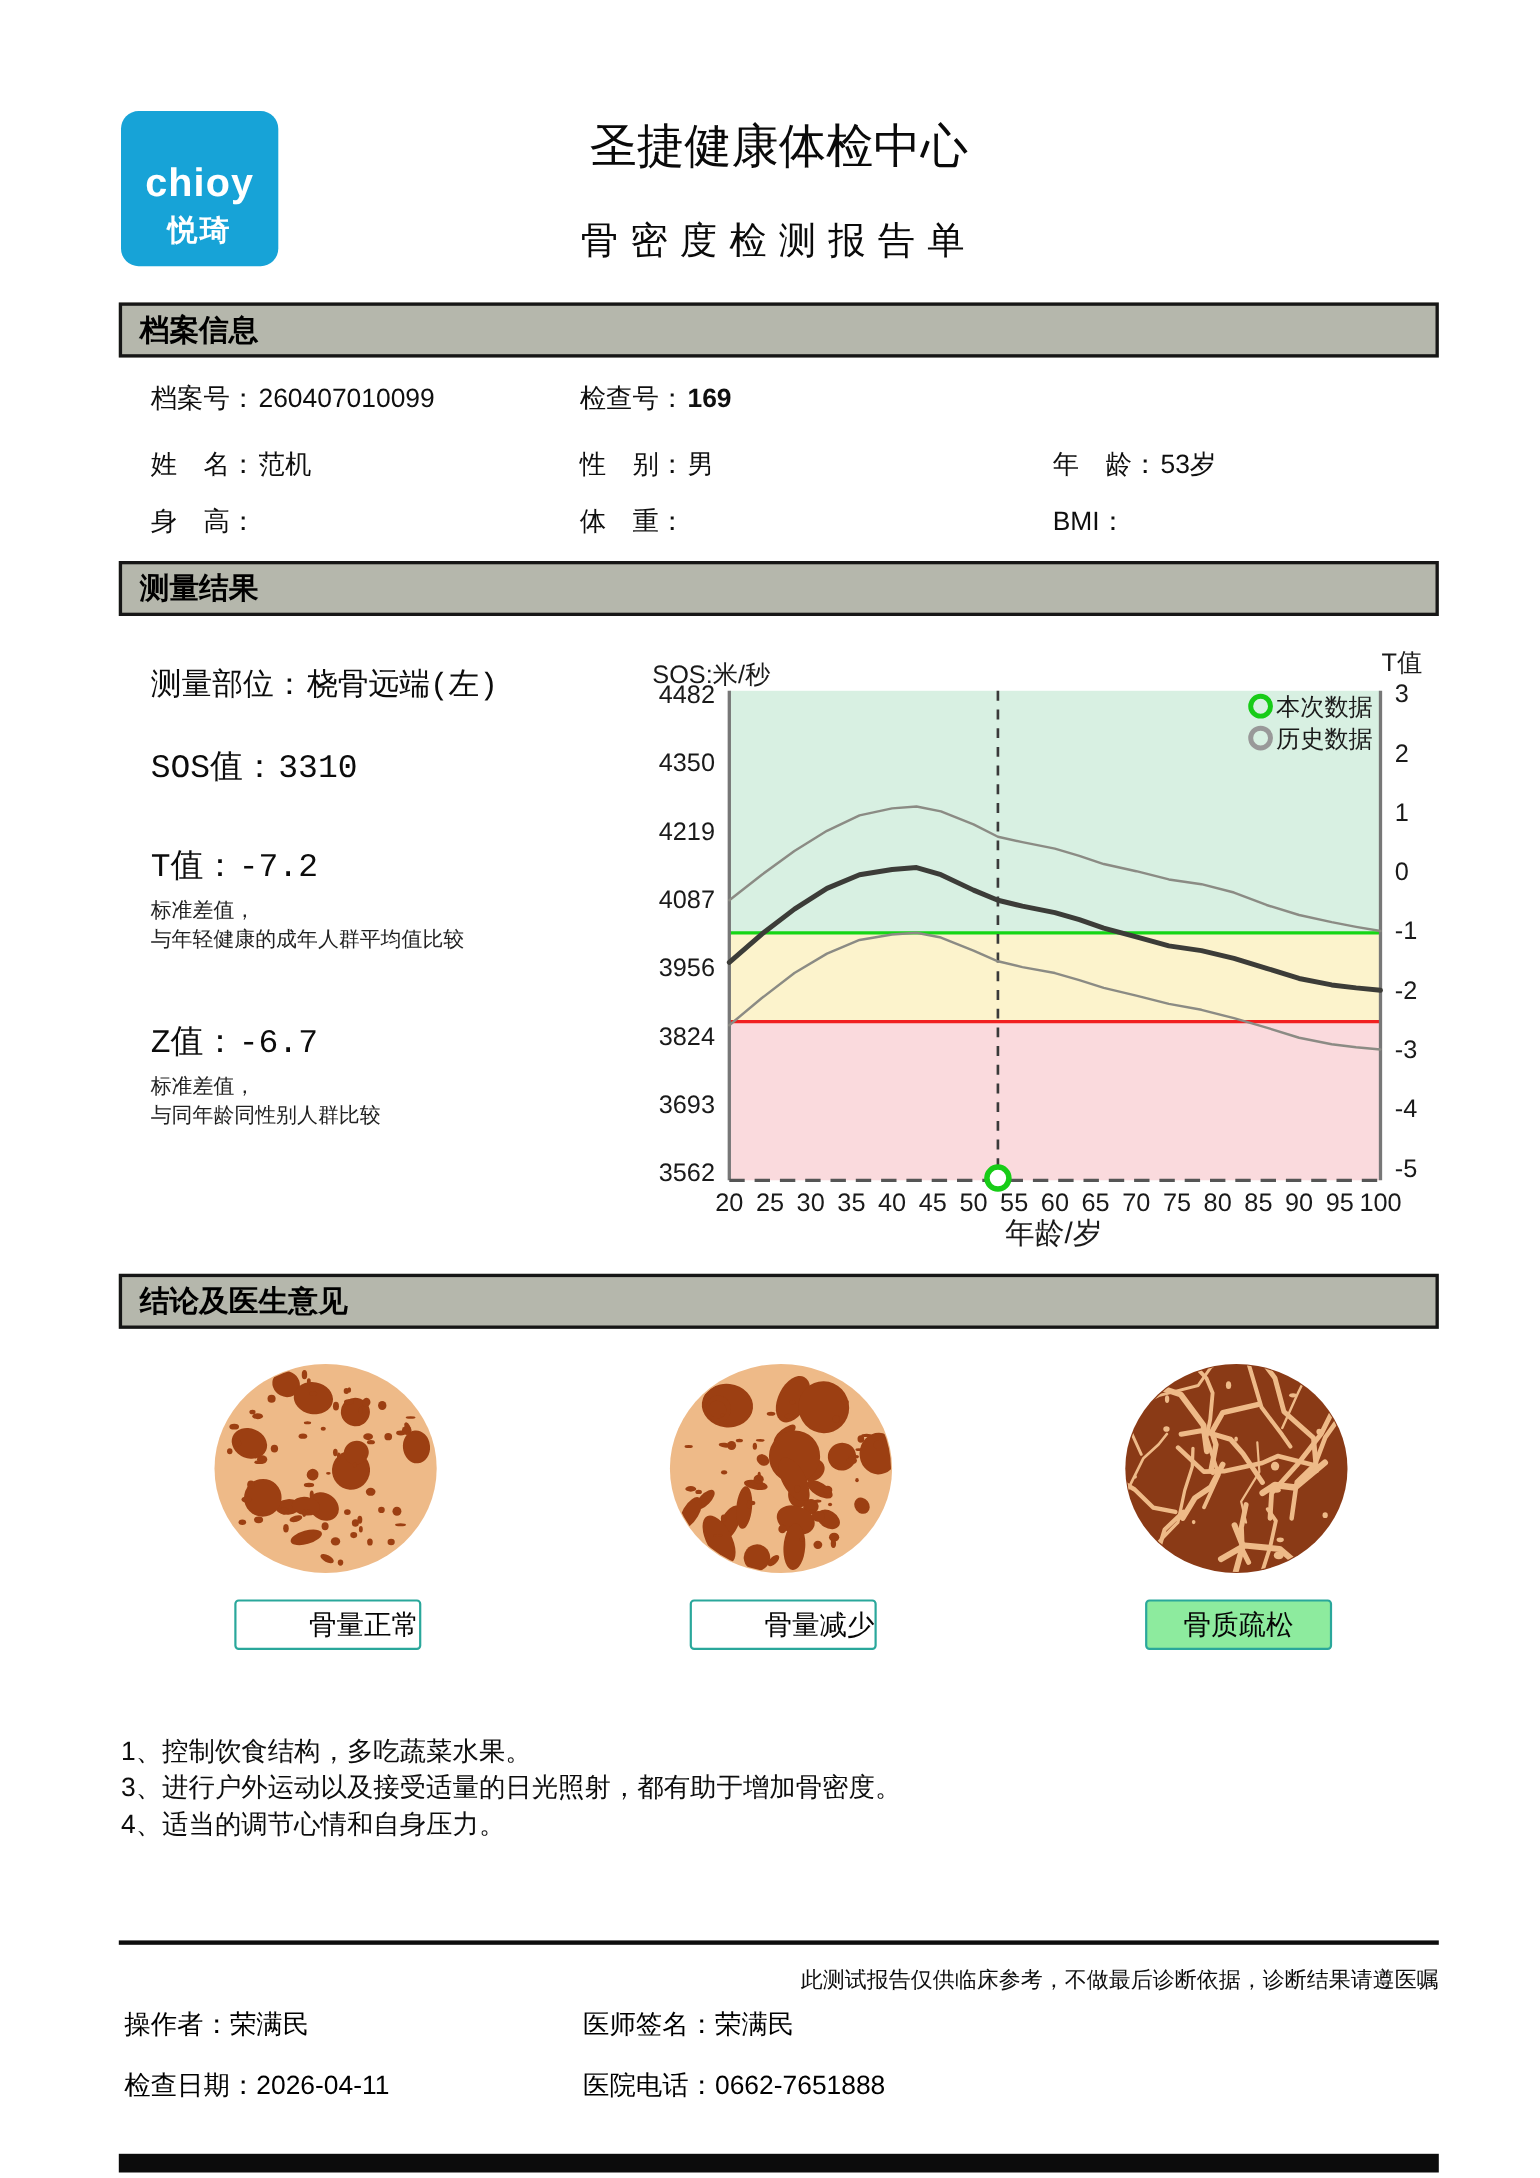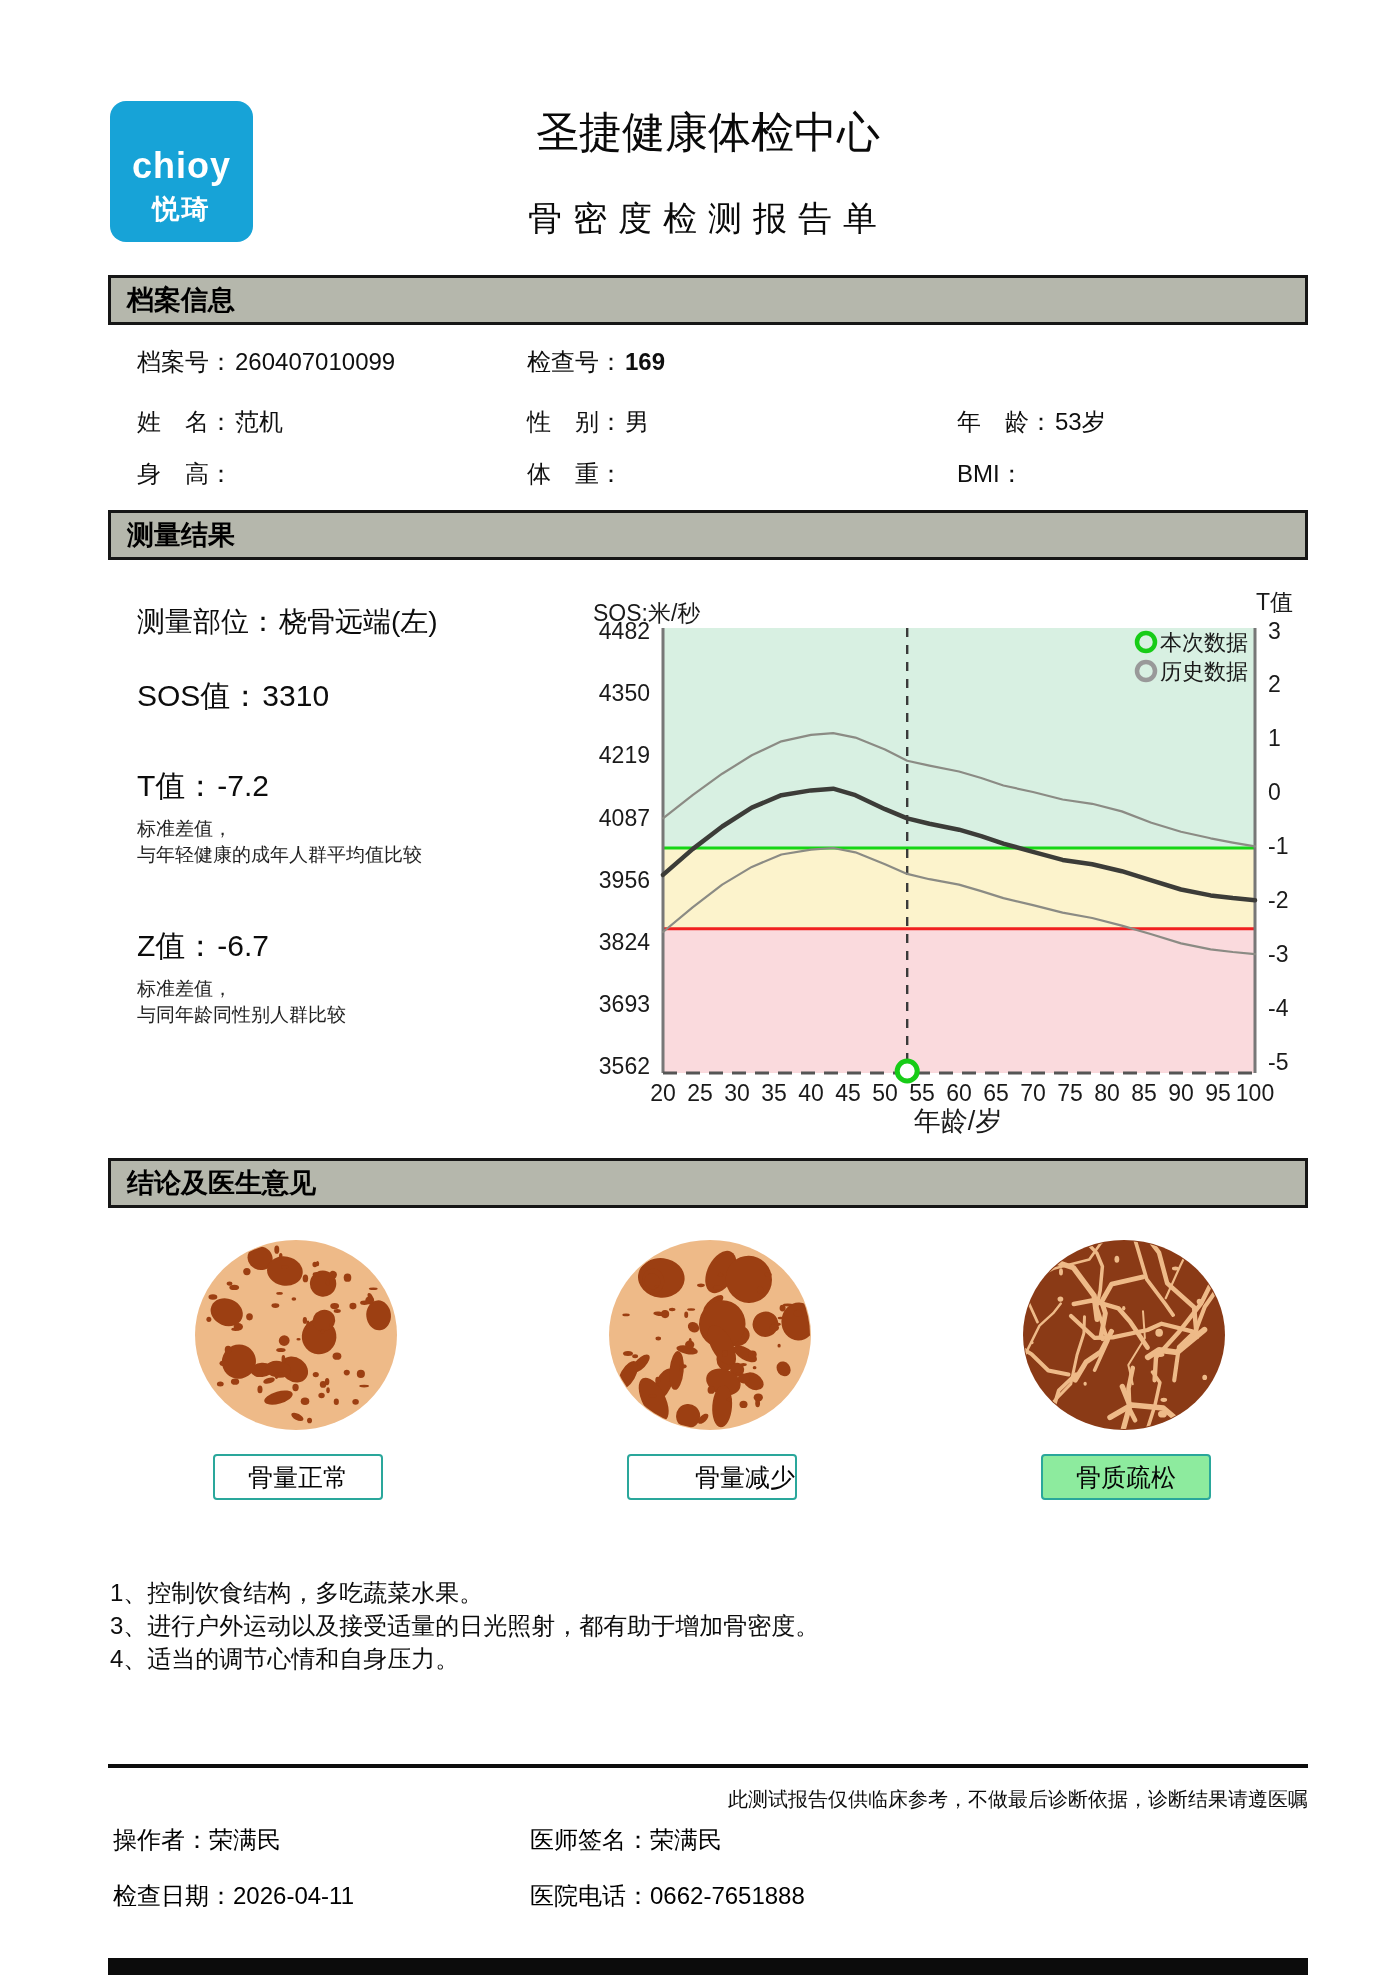--- a/index.html
+++ b/index.html
@@ -6,21 +6,21 @@
   body{width:1400px;height:1980px;position:relative;font-family:"Liberation Sans",sans-serif;color:#111;}
   .abs{position:absolute;}
   .page{position:absolute;left:0;top:0;width:1400px;height:1980px;background:#fff;overflow:hidden;}
   .logo{position:absolute;left:110px;top:101px;width:143px;height:141px;background:#17a3d7;border-radius:16px;text-align:center;}
   .brand{margin-top:44px;font-size:36px;font-weight:bold;color:#fff;letter-spacing:1px;}
   .brand-cn{margin-top:4px;font-size:27px;font-weight:bold;color:#fff;letter-spacing:2px;}
   .title{position:absolute;left:108px;top:104px;width:1200px;text-align:center;font-size:43px;color:#0a0a0a;}
   .subtitle{position:absolute;left:108px;top:196px;width:1200px;text-align:center;font-size:34px;letter-spacing:11px;color:#0a0a0a;}
   .bar{position:absolute;left:108px;width:1178px;height:44px;background:#b5b7ac;border:3px solid #161616;font-size:27px;font-weight:bold;line-height:44px;padding-left:16px;color:#000;}
   .field{position:absolute;font-size:24px;color:#0f0f0f;}
-  .meas{position:absolute;left:137px;color:#0c0c0c;}
+  .meas{position:absolute;left:137px;color:#0c0c0c;font-family:Liberation Mono, monospace;}
   .meas .val{margin-left:2px;}
   .site{top:603px;font-size:28px;}
   .bigv{font-size:30px;}
   .note{position:absolute;left:137px;font-size:19px;line-height:26px;color:#222;}
   .advice{position:absolute;left:110px;top:1576px;font-size:24px;line-height:33px;color:#0d0d0d;}
   .rule{position:absolute;left:108px;top:1764px;width:1200px;height:4px;background:#0d0d0d;}
   .disclaimer{position:absolute;left:108px;top:1786px;width:1200px;text-align:right;font-size:20px;color:#0d0d0d;}
   .frow{position:absolute;font-size:24px;color:#000000;}
   .bottom-bar{position:absolute;left:108px;top:1958px;width:1200px;height:17px;background:#0c0c0c;}
   .bone-label{position:absolute;width:166px;height:42px;border:2px solid #2aa79b;border-radius:4px;background:#fff;text-align:center;line-height:42px;font-size:25px;color:#050505;}
@@ -211,21 +211,21 @@
           <ellipse cx="94.54565117577596" cy="56.401931005935076" rx="3.3127852040342987" ry="1.4123873506207019" fill="#9c3f12"></ellipse>
           <ellipse cx="50.50520647495008" cy="92.29071790187024" rx="4.2271965007530525" ry="1.686810281407088" fill="#9c3f12"></ellipse>
           <ellipse cx="108.85946722026286" cy="61.97147292202637" rx="2.3360647533554584" ry="1.8138940283562988" fill="#9c3f12"></ellipse>
           <ellipse cx="122.93681969738594" cy="87.52524349134013" rx="1.6170405921293423" ry="4.020818010717631" fill="#9c3f12"></ellipse>
           <ellipse cx="167.9482798764193" cy="69.06870548913476" rx="3.514783314545639" ry="3.315226061549038" fill="#9c3f12"></ellipse>
           <ellipse cx="143.03412178904028" cy="153.25495950298188" rx="1.7607171449344605" ry="2.9858102002646776" fill="#9c3f12"></ellipse>
           <ellipse cx="95.74102175623096" cy="18.936340791660882" rx="1.7441279573831707" ry="2.9105238474905493" fill="#9c3f12"></ellipse>
           <ellipse cx="95.9072513279018" cy="113.01423688198129" rx="4.721534133539535" ry="2.01843197462149" fill="#9c3f12"></ellipse>
         </g>
       </svg>
-      <div class="bone-label" style="left: 213px; top: 1454px;">骨量正常</div>
+      <div class="bone-label" style="left: 213px; top: 1454px; text-align: right;">骨量正常</div>
       <svg width="222" height="200" viewBox="0 0 222 200" style="position: absolute; left: 599px; top: 1237px;">
         <defs>
           <clipPath id="bclip1">
             <ellipse cx="111" cy="98" rx="100" ry="94"></ellipse>
           </clipPath>
         </defs>
         <ellipse cx="111" cy="98" rx="101" ry="95" fill="#eeba88"></ellipse>
         <g clip-path="url(#bclip1)">
           <ellipse cx="59.909675374216754" cy="76.77591044580589" rx="5.552998596802354" ry="2.184272924186166" fill="#9c3f12" transform="rotate(6.618756260722876 59.909675374216754 76.77591044580589)"></ellipse>
           <ellipse cx="139.09127190941842" cy="99.12302684652751" rx="11.791825131047517" ry="10.051917575684216" fill="#9c3f12" transform="rotate(156.70766803901643 139.09127190941842 99.12302684652751)"></ellipse>

